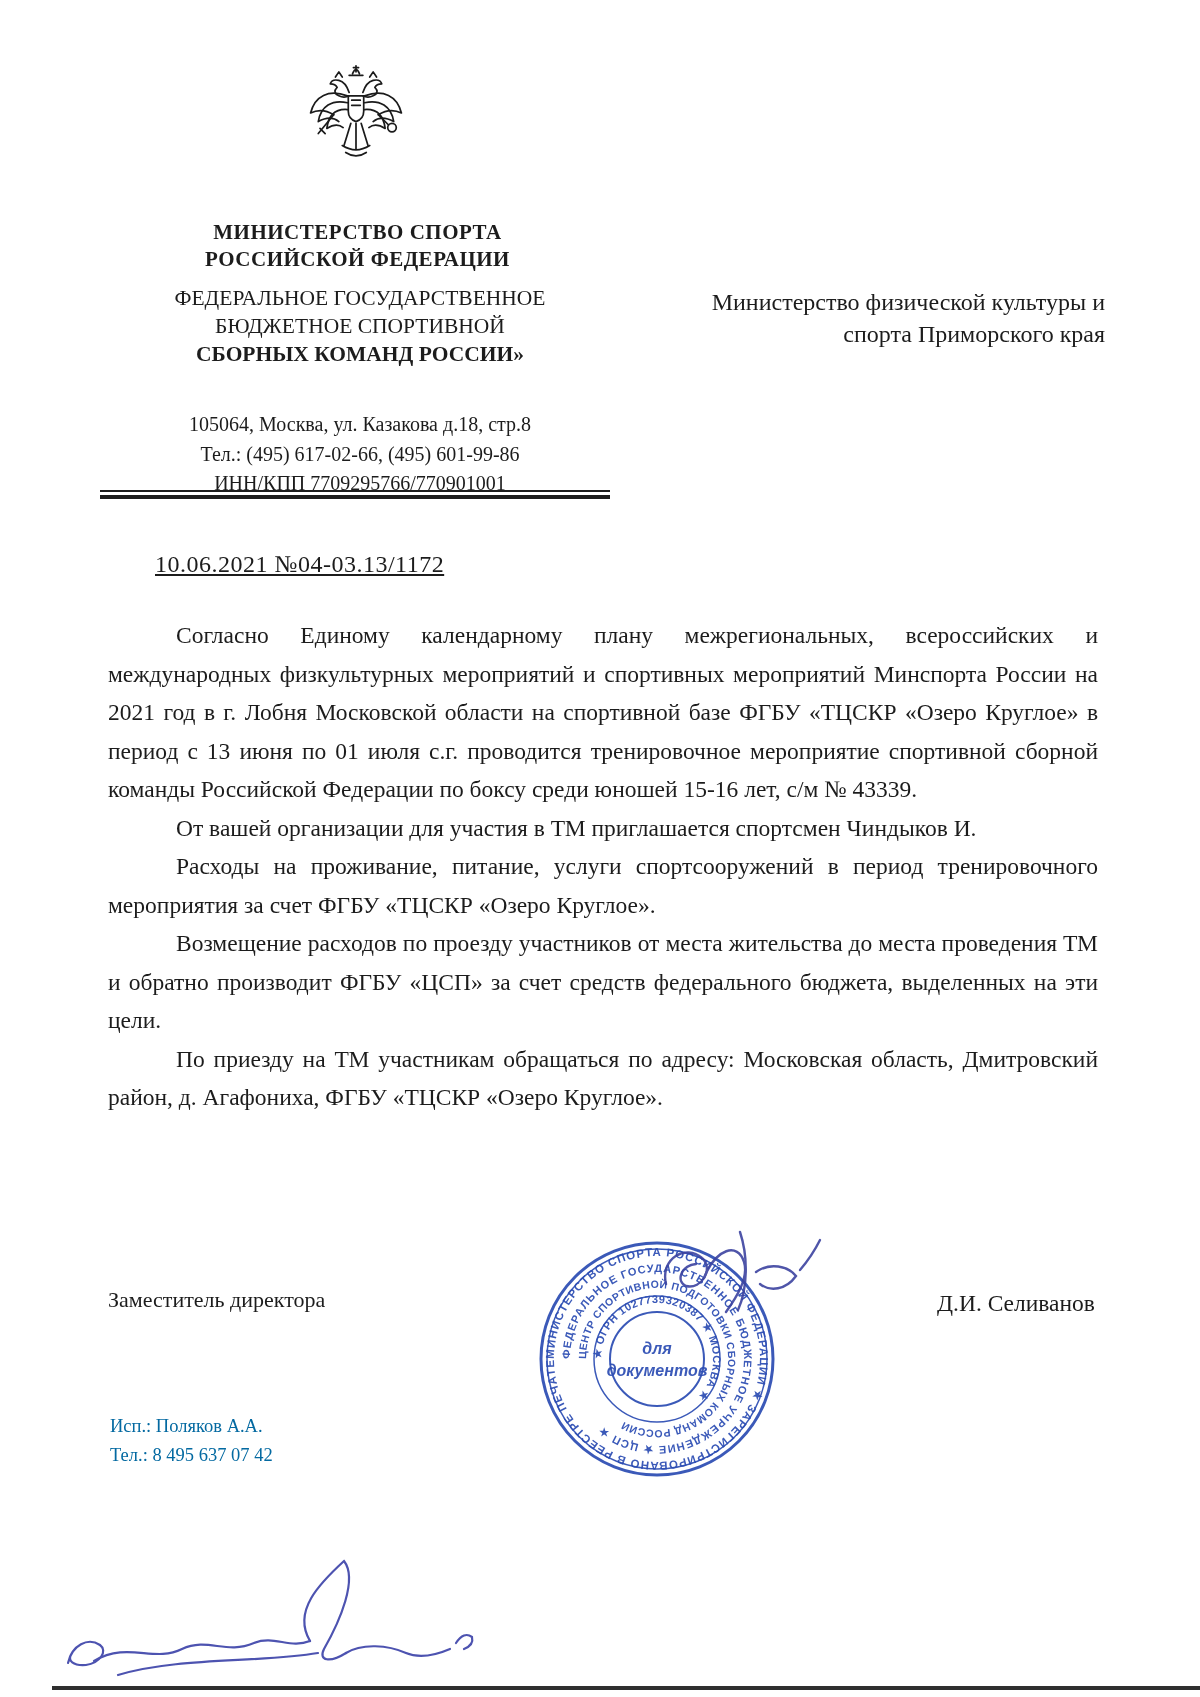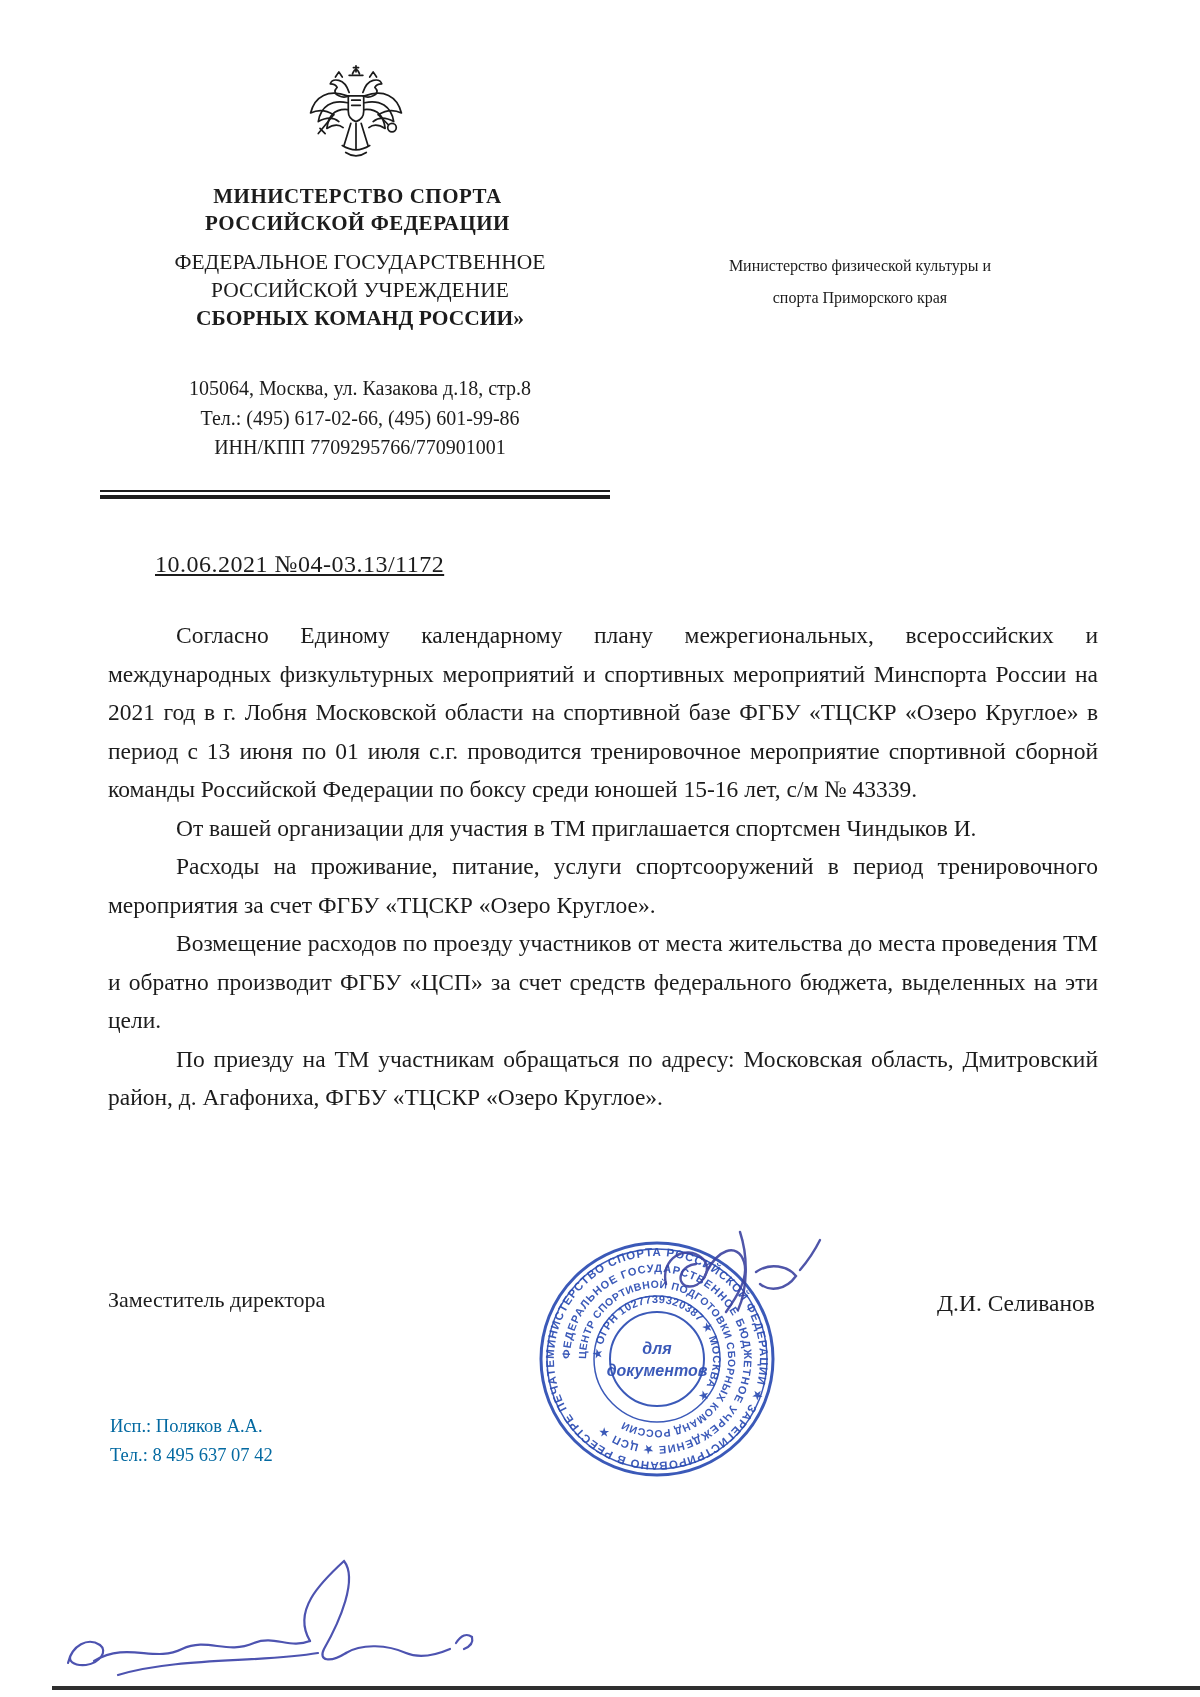--- a/index.html
+++ b/index.html
@@ -6,34 +6,34 @@
   .page{
     position:relative;
     width:1200px;height:1697px;
     margin:0 auto;
     background:#ffffff;
     font-family:"Liberation Serif","DejaVu Serif",serif;
     color:#1c1c1c;
     overflow:hidden;
   }
   .abs{position:absolute;}
-  .ctr{text-align:center;}
+  .ctr{text-align:center;margin-top:36px;}
   
   .ministry{
     left:170px;top:183px;width:375px;
     font-size:21px;font-weight:bold;line-height:27px;letter-spacing:.5px;
   }
   .org-block{
     left:95px;top:248px;width:530px;
     font-size:21.5px;line-height:28px;
   }
   .org-block .bold{font-weight:bold;}
   .recipient{
     left:615px;top:250px;width:490px;
-    font-size:16px;line-height:32px;
+    font-size:24px;line-height:32px;text-align:right;
   }
   .addr-block{
     left:95px;top:374px;width:530px;
     font-size:20px;line-height:29.5px;
   }
   .addr-block .u{text-decoration:underline;}
   .rule-thin{left:100px;top:490px;width:510px;height:2px;background:#1d1d1d;}
   .rule-thick{left:100px;top:495px;width:510px;height:4px;background:#1d1d1d;}
   
   .ref{
@@ -94,21 +94,21 @@
     </g>
   </svg>
 
   <div class="abs ministry ctr">
     <div>МИНИСТЕРСТВО СПОРТА</div>
     <div>РОССИЙСКОЙ ФЕДЕРАЦИИ</div>
   </div>
 
   <div class="abs org-block ctr">
     <div>ФЕДЕРАЛЬНОЕ ГОСУДАРСТВЕННОЕ</div>
-    <div>РОССИЙСКОЙ УЧРЕЖДЕНИЕ</div>
+    <div>БЮДЖЕТНОЕ СПОРТИВНОЙ</div>
     <div class="bold">СБОРНЫХ КОМАНД РОССИИ»</div>
   </div>
 
   <div class="abs recipient ctr">
     <div>Министерство физической культуры и</div>
     <div>спорта Приморского края</div>
   </div>
 
   <div class="abs addr-block ctr">
     <div>105064, Москва, ул. Казакова д.18, стр.8</div>

